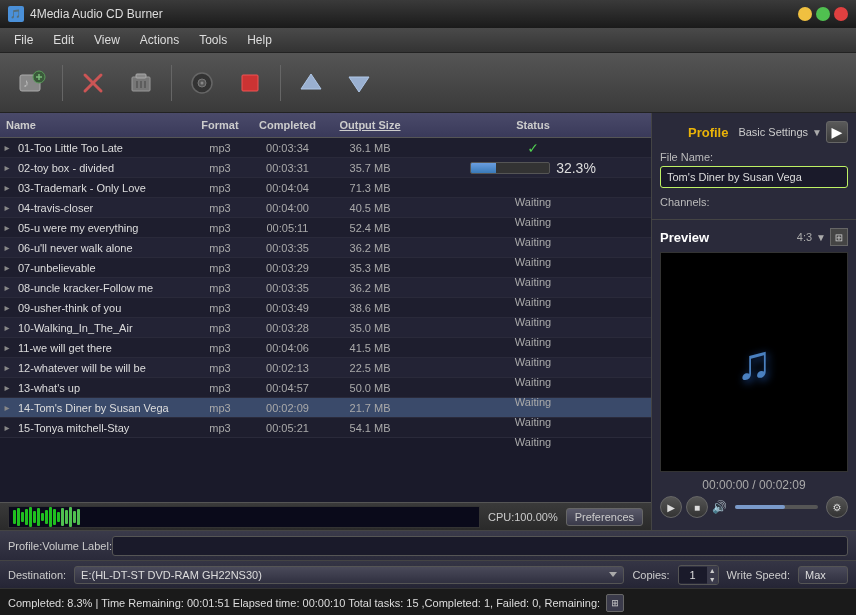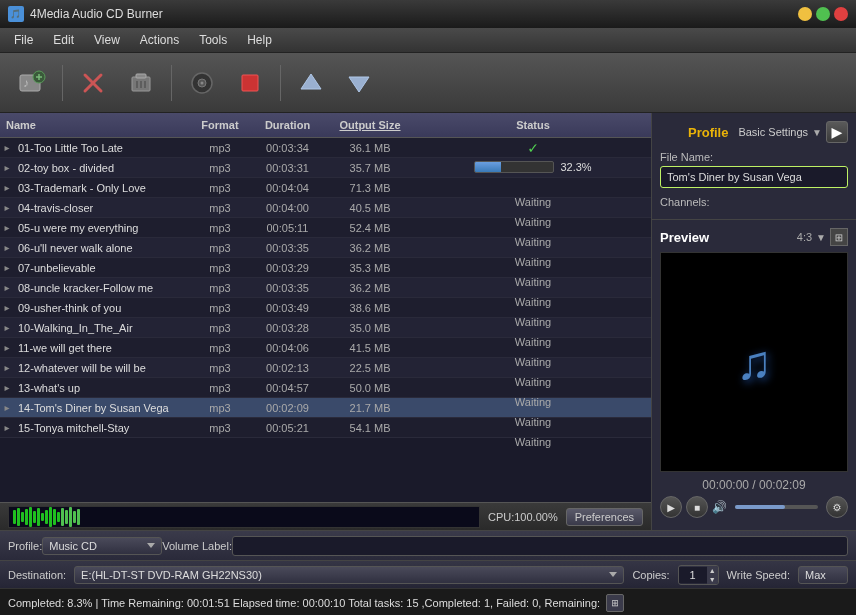--- a/index.html
+++ b/index.html
@@ -189,21 +189,21 @@
       border: 1px solid #555;
       border-radius: 2px;
       overflow: hidden;
     }
     .progress-bar-fill {
       height: 100%;
       background: linear-gradient(to bottom, #6a9ee0, #3a7ab8);
     }
     .progress-pct {
       color: #ddd;
-      font-size: 11px;
+      font-size: 14px;
     }
     .right-panel {
       width: 205px;
       background: #2a2a3a;
       border-left: 1px solid #444;
       display: flex;
       flex-direction: column;
     }
     .profile-section {
       padding: 8px;
@@ -580,21 +580,21 @@
     </svg>
   </button>
 </div>
 
 <div class="main-content">
 
   <div class="file-list-area">
     <div class="file-list-header">
       <div class="col-header col-name">Name</div>
       <div class="col-header col-format">Format</div>
-      <div class="col-header col-duration">Duration</div>
+      <div class="col-header col-duration">Completed</div>
       <div class="col-header col-size">Output Size</div>
       <div class="col-header col-status">Status</div>
     </div>
     <div class="file-list-body">
 
       <div class="file-row">
         <div class="row-num">▸</div>
         <div class="row-name">01-Too Little Too Late</div>
         <div class="row-format">mp3</div>
         <div class="row-duration">00:03:34</div>
@@ -790,24 +790,20 @@
           <div class="volume-fill"></div>
         </div>
         <div class="ctrl-btn">⚙</div>
       </div>
     </div>
   </div>
 </div>
 
 <div class="profile-bar">
   <span class="profile-label">Profile:</span>
-  <div class="profile-select">
-    <span>Music CD</span>
-    <span class="chevron-down"></span>
-  </div>
   <span class="profile-label">Volume Label:</span>
   <div style="flex:1;height:20px;background:#1a1a2a;border:1px solid #555;border-radius:3px;"></div>
 </div>
 
 <div class="dest-bar">
   <span class="profile-label">Destination:</span>
   <div class="dest-select">
     <span>E:(HL-DT-ST DVD-RAM GH22NS30)</span>
     <span class="chevron-down"></span>
   </div>

